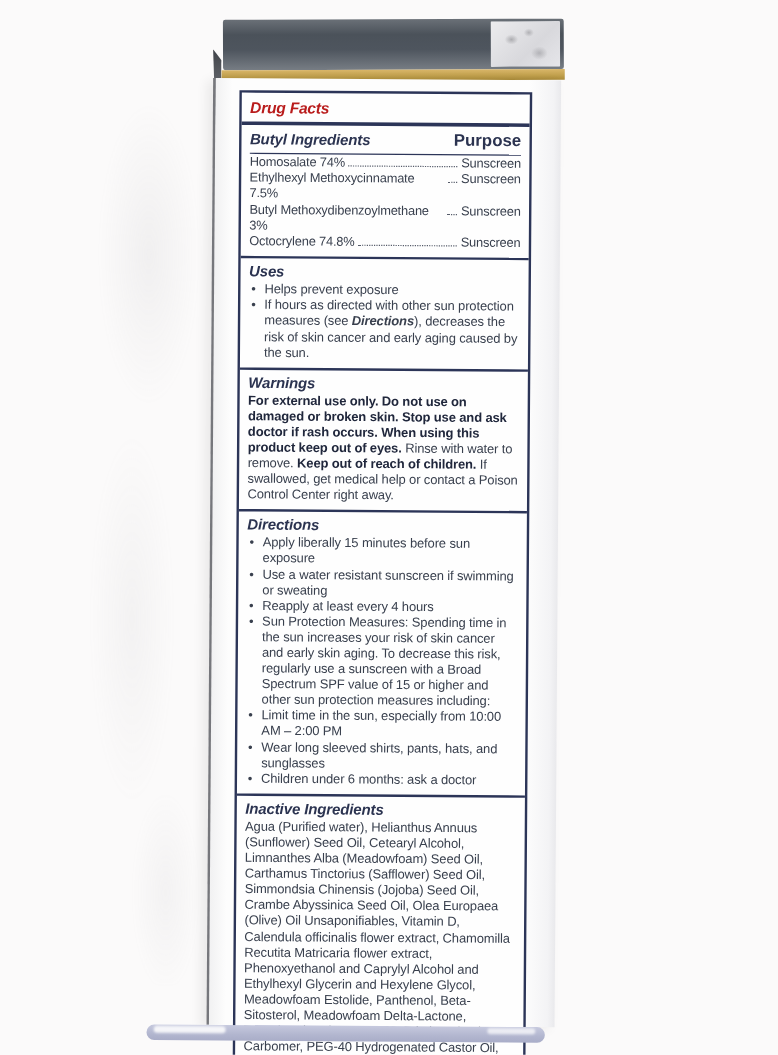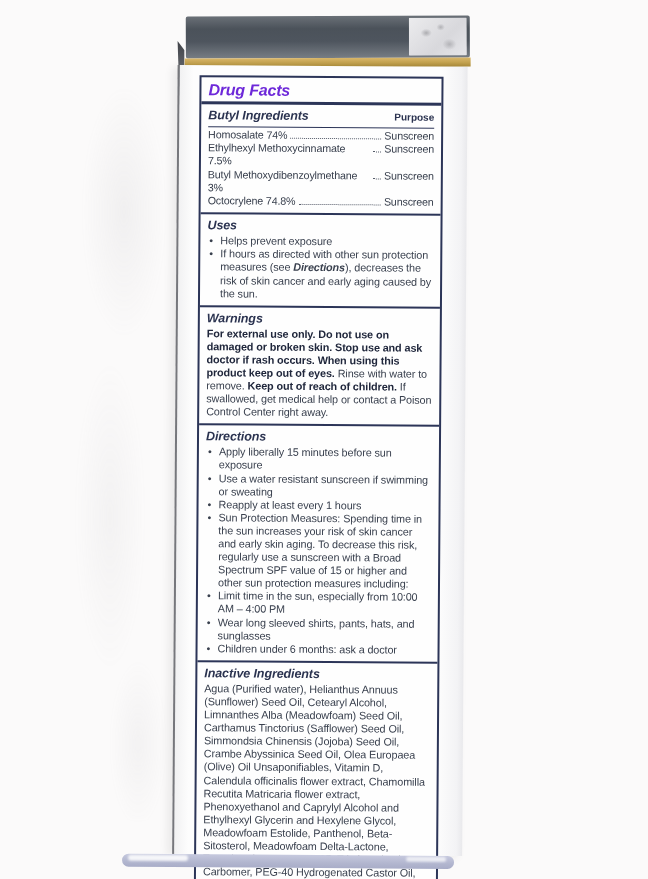--- a/index.html
+++ b/index.html
@@ -50,28 +50,28 @@
         border-radius:4px;background:rgba(255,255,255,.85);filter:blur(1px);}
   .flap::after{content:"";position:absolute;right:8px;top:1px;width:40px;height:5px;
         border-radius:4px;background:rgba(255,255,255,.7);filter:blur(1px);}
 
   .panel{margin:10px 0 0 20px;width:240px;border:2px solid #2c3558;background:#fefefe;
          color:#39404e;}
   .sec{padding:3px 7px 5px 7px;border-bottom:2px solid #2c3558;}
   .sec:last-child{border-bottom:none;}
   .sec.title-sec{border-bottom:3px solid #2c3558;padding:4px 7px 2px 7px;}
 
-  .df-title{font-style:italic;font-weight:bold;font-size:16px;letter-spacing:-.2px;color:#6d28d9;}
+  .df-title{font-style:italic;font-weight:bold;font-size:13px;letter-spacing:-.2px;color:#b91c1c;}
   .h{font-style:italic;font-weight:bold;font-size:12.5px;letter-spacing:-.1px;color:#2b3350;margin:1px 0 2px 0;}
 
   .body-txt{font-size:10.8px;line-height:13.1px;letter-spacing:-.1px;}
 
   .ai-head{display:flex;justify-content:space-between;align-items:baseline;
            border-bottom:1.2px solid #2c3558;padding-bottom:2px;margin-bottom:1px;}
-  .ai-purpose{font-weight:bold;font-size:10px;font-style:normal;color:#2b3350;}
+  .ai-purpose{font-weight:bold;font-size:14px;font-style:normal;color:#2b3350;}
   .ai-row{display:flex;align-items:baseline;font-size:10.7px;line-height:13.2px;letter-spacing:-.15px;}
   .ai-leader{flex:1;border-bottom:1.6px dotted #565c6a;margin:0 3px 3px 3px;min-width:8px;}
 
   ul.blist{margin:0;padding:0;list-style:none;}
   ul.blist li{position:relative;padding-left:13px;margin:0;}
   ul.blist li::before{content:"\2022";position:absolute;left:2px;top:0;}
 
   .b{font-weight:bold;color:#20273c;}
   .it{font-style:italic;font-weight:bold;}
 </style>
@@ -138,23 +138,23 @@
         <div class="body-txt">
           <span class="b">For external use only. Do not use on damaged or broken skin. Stop use and ask doctor if rash occurs. When using this product keep out of eyes.</span><span> Rinse with water to remove. </span><span class="b">Keep out of reach of children.</span><span> If swallowed, get medical help or contact a Poison Control Center right away.</span>
         </div>
       </div>
 
       <div class="sec">
         <div class="h">Directions</div>
         <ul class="blist body-txt">
           <li><span>Apply liberally 15 minutes before sun exposure</span></li>
           <li><span>Use a water resistant sunscreen if swimming or sweating</span></li>
-          <li><span>Reapply at least every 1 hours</span></li>
+          <li><span>Reapply at least every 4 hours</span></li>
           <li><span>Sun Protection Measures: Spending time in the sun increases your risk of skin cancer and early skin aging. To decrease this risk, regularly use a sunscreen with a Broad Spectrum SPF value of 15 or higher and other sun protection measures including:</span></li>
-          <li><span>Limit time in the sun, especially from 10:00 AM – 4:00 PM</span></li>
+          <li><span>Limit time in the sun, especially from 10:00 AM – 2:00 PM</span></li>
           <li><span>Wear long sleeved shirts, pants, hats, and sunglasses</span></li>
           <li><span>Children under 6 months: ask a doctor</span></li>
         </ul>
       </div>
 
       <div class="sec">
         <div class="h">Inactive Ingredients</div>
         <div class="body-txt">Agua (Purified water), Helianthus Annuus (Sunflower) Seed Oil, Cetearyl Alcohol, Limnanthes Alba (Meadowfoam) Seed Oil, Carthamus Tinctorius (Safflower) Seed Oil, Simmondsia Chinensis (Jojoba) Seed Oil, Crambe Abyssinica Seed Oil, Olea Europaea (Olive) Oil Unsaponifiables, Vitamin D, Calendula officinalis flower extract, Chamomilla Recutita Matricaria flower extract, Phenoxyethanol and Caprylyl Alcohol and Ethylhexyl Glycerin and Hexylene Glycol, Meadowfoam Estolide, Panthenol, Beta-Sitosterol, Meadowfoam Delta-Lactone, Tocopherol, Polysorbate 65, Triethanolamine, Carbomer, PEG-40 Hydrogenated Castor Oil, Meadowfoama- midopropyl Betaine, Dimethicone PEG-8 Meadowfoamate, O-Cymen-5-OL, Fragrance</div>
       </div>
 

